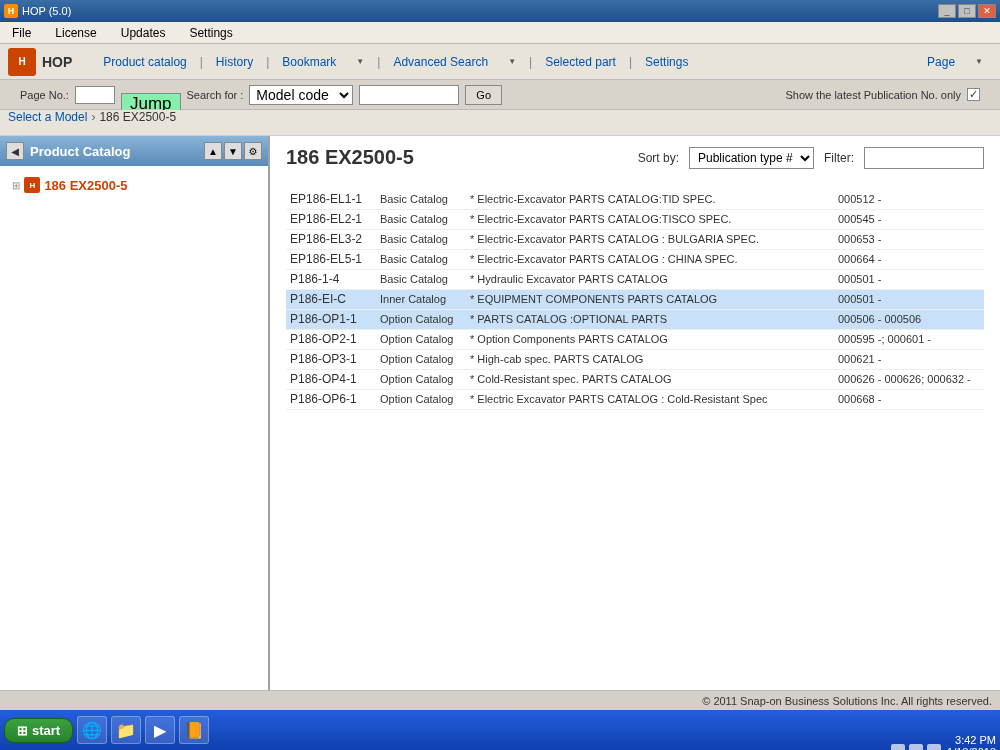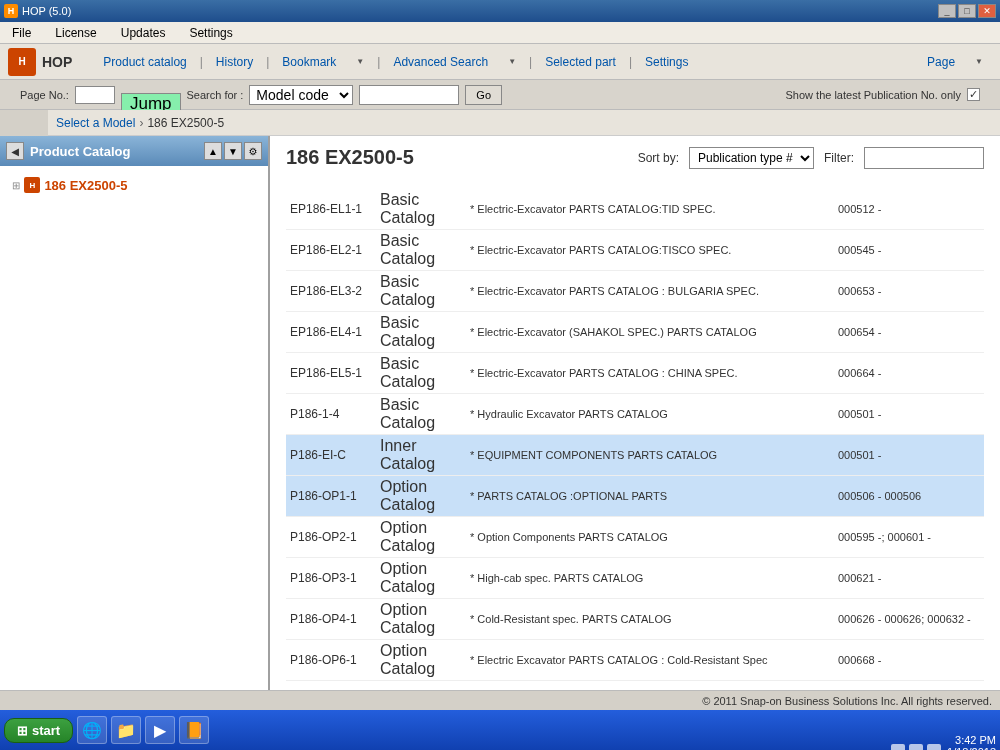--- a/index.html
+++ b/index.html
@@ -123,25 +123,23 @@
     #main-content {
       display: flex;
       height: calc(750px - 22px - 22px - 36px - 30px - 26px - 40px);
     }
 
     
     #breadcrumb-bar {
       background: #e8e4dc;
       height: 26px;
       display: flex;
-      align-items: center;
       padding: 0 8px;
       border-bottom: 1px solid #ccc;
       font-size: 12px;
-      margin-left: 48px;
     }
     .breadcrumb-link { color: #0055aa; cursor: pointer; }
     .breadcrumb-sep { color: #666; margin: 0 4px; }
     .breadcrumb-current { color: #333; }
 
     
     #sidebar {
       width: 270px;
       min-width: 270px;
       background: white;
@@ -210,21 +208,21 @@
     }
 
     
     #catalog-table { width: 100%; border-collapse: collapse; }
     #catalog-table tr {
       height: 20px;
       border-bottom: 1px solid #eee;
     }
     .row-highlighted { background: #c8e0f8 !important; }
     .col-id { width: 90px; font-size: 12px; color: #333; padding: 2px 4px; }
-    .col-type { width: 90px; font-size: 16px; color: #333; padding: 2px 4px; margin-left: 24px; }
+    .col-type { width: 90px; font-size: 11px; color: #333; padding: 2px 4px; margin-left: 24px; }
     .col-desc { font-size: 11px; color: #333; padding: 2px 4px; }
     .col-num { width: 150px; font-size: 11px; color: #333; padding: 2px 4px; }
     .star { color: #333; }
 
     
     #statusbar {
       background: #d4d0c8;
       height: 20px;
       display: flex;
       align-items: center;
@@ -403,26 +401,20 @@
       <td class="col-desc"><span class="star">* </span>Electric-Excavator PARTS CATALOG:TISCO SPEC.</td>
       <td class="col-num">000545 -</td>
     </tr>
             <tr>
       <td class="col-id">EP186-EL3-2</td>
       <td class="col-type">Basic Catalog</td>
       <td class="col-desc"><span class="star">* </span>Electric-Excavator PARTS CATALOG : BULGARIA SPEC.</td>
       <td class="col-num">000653 -</td>
     </tr>
             <tr>
-      <td class="col-id">EP186-EL4-1</td>
-      <td class="col-type">Basic Catalog</td>
-      <td class="col-desc"><span class="star">* </span>Electric-Excavator (SAHAKOL SPEC.) PARTS CATALOG</td>
-      <td class="col-num">000654 -</td>
-    </tr>
-            <tr>
       <td class="col-id">EP186-EL5-1</td>
       <td class="col-type">Basic Catalog</td>
       <td class="col-desc"><span class="star">* </span>Electric-Excavator PARTS CATALOG : CHINA SPEC.</td>
       <td class="col-num">000664 -</td>
     </tr>
             <tr>
       <td class="col-id">P186-1-4</td>
       <td class="col-type">Basic Catalog</td>
       <td class="col-desc"><span class="star">* </span>Hydraulic Excavator PARTS CATALOG</td>
       <td class="col-num">000501 -</td>

